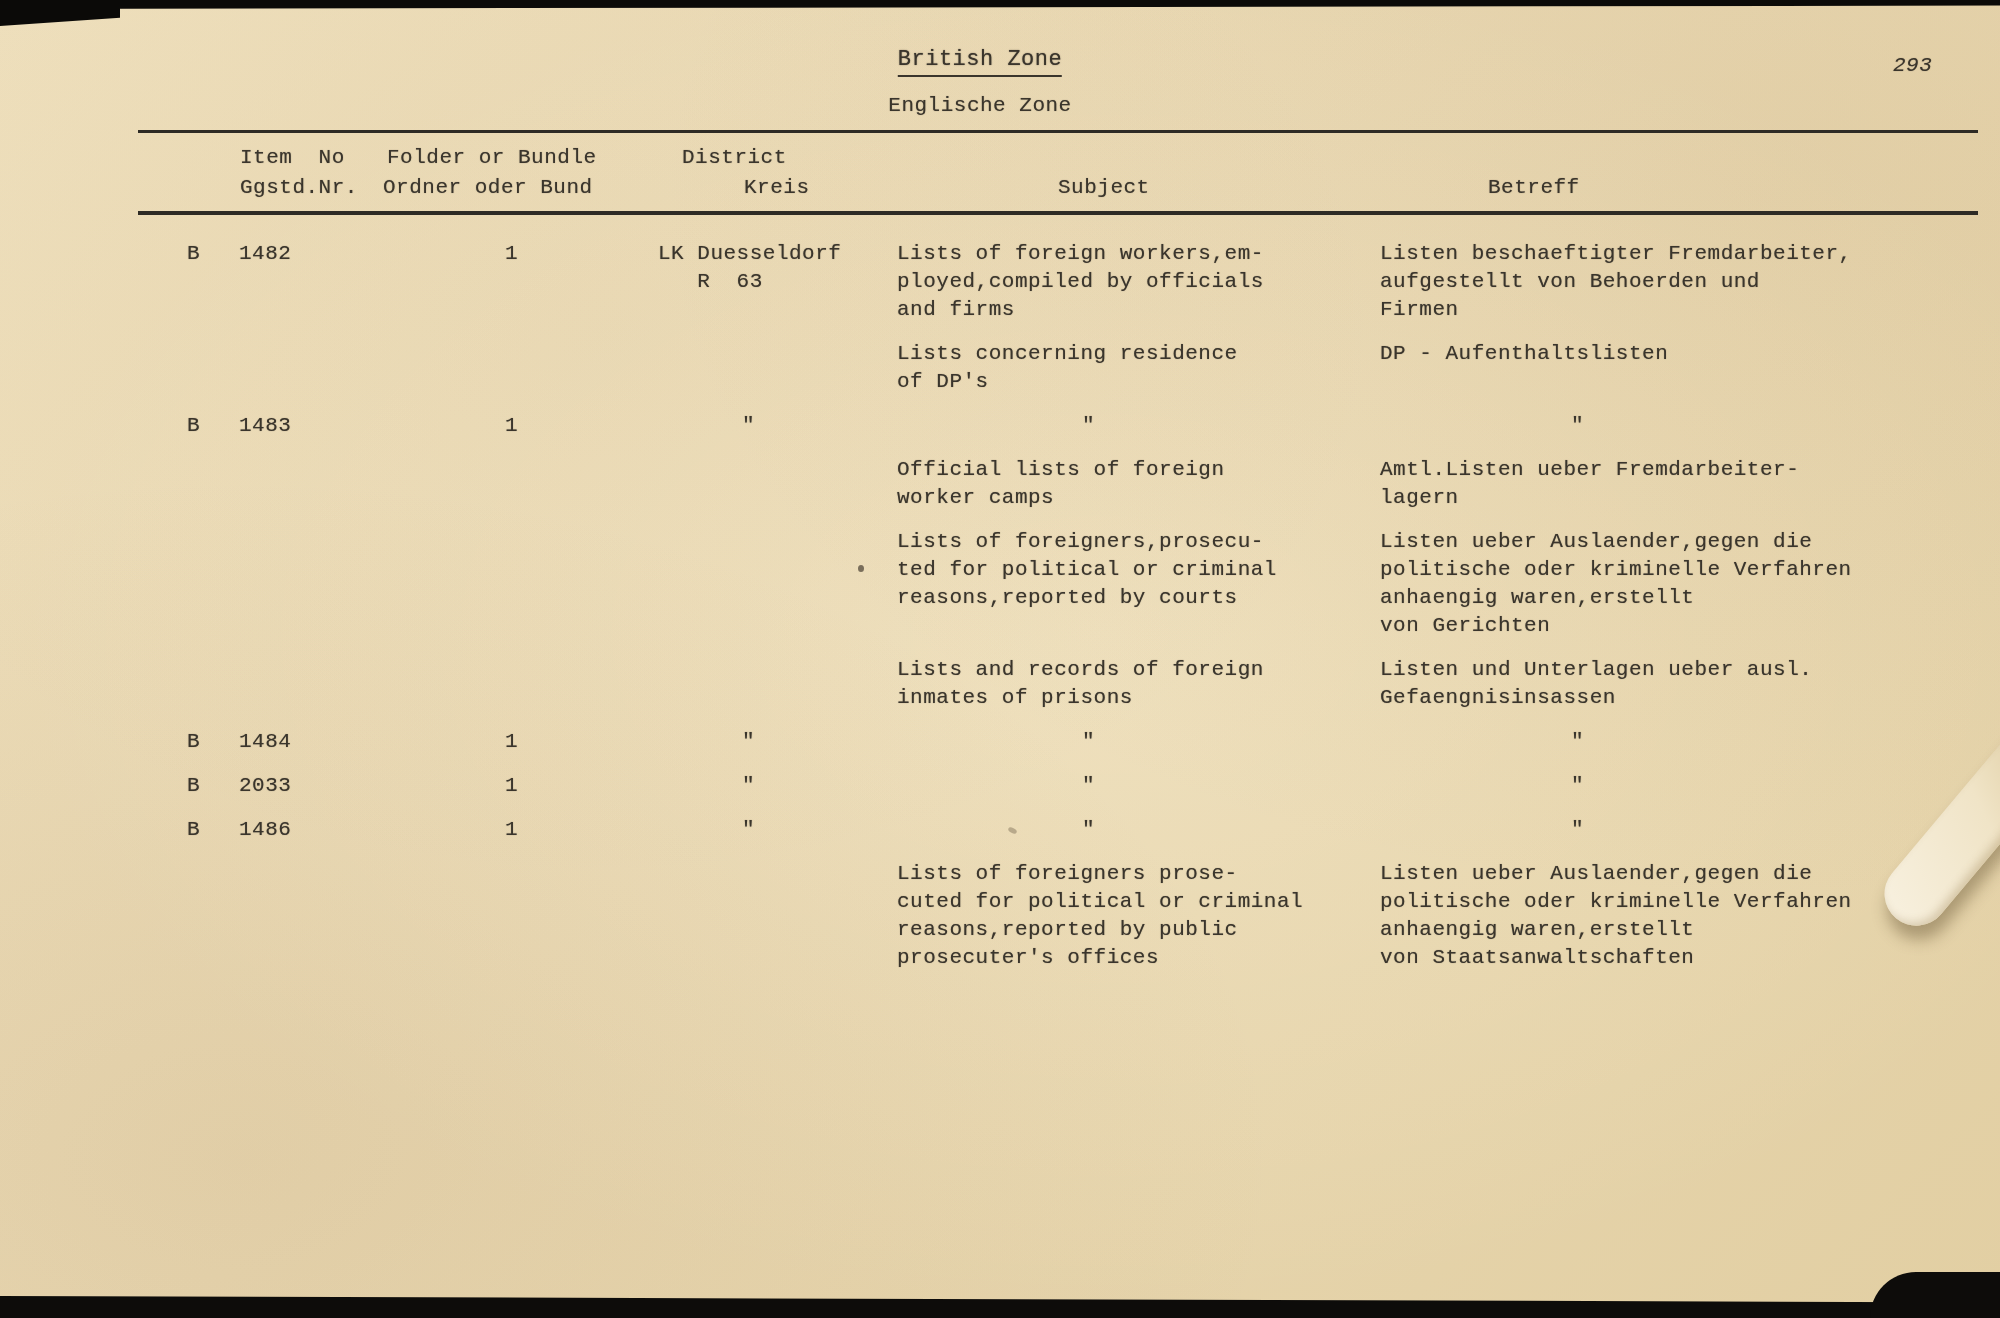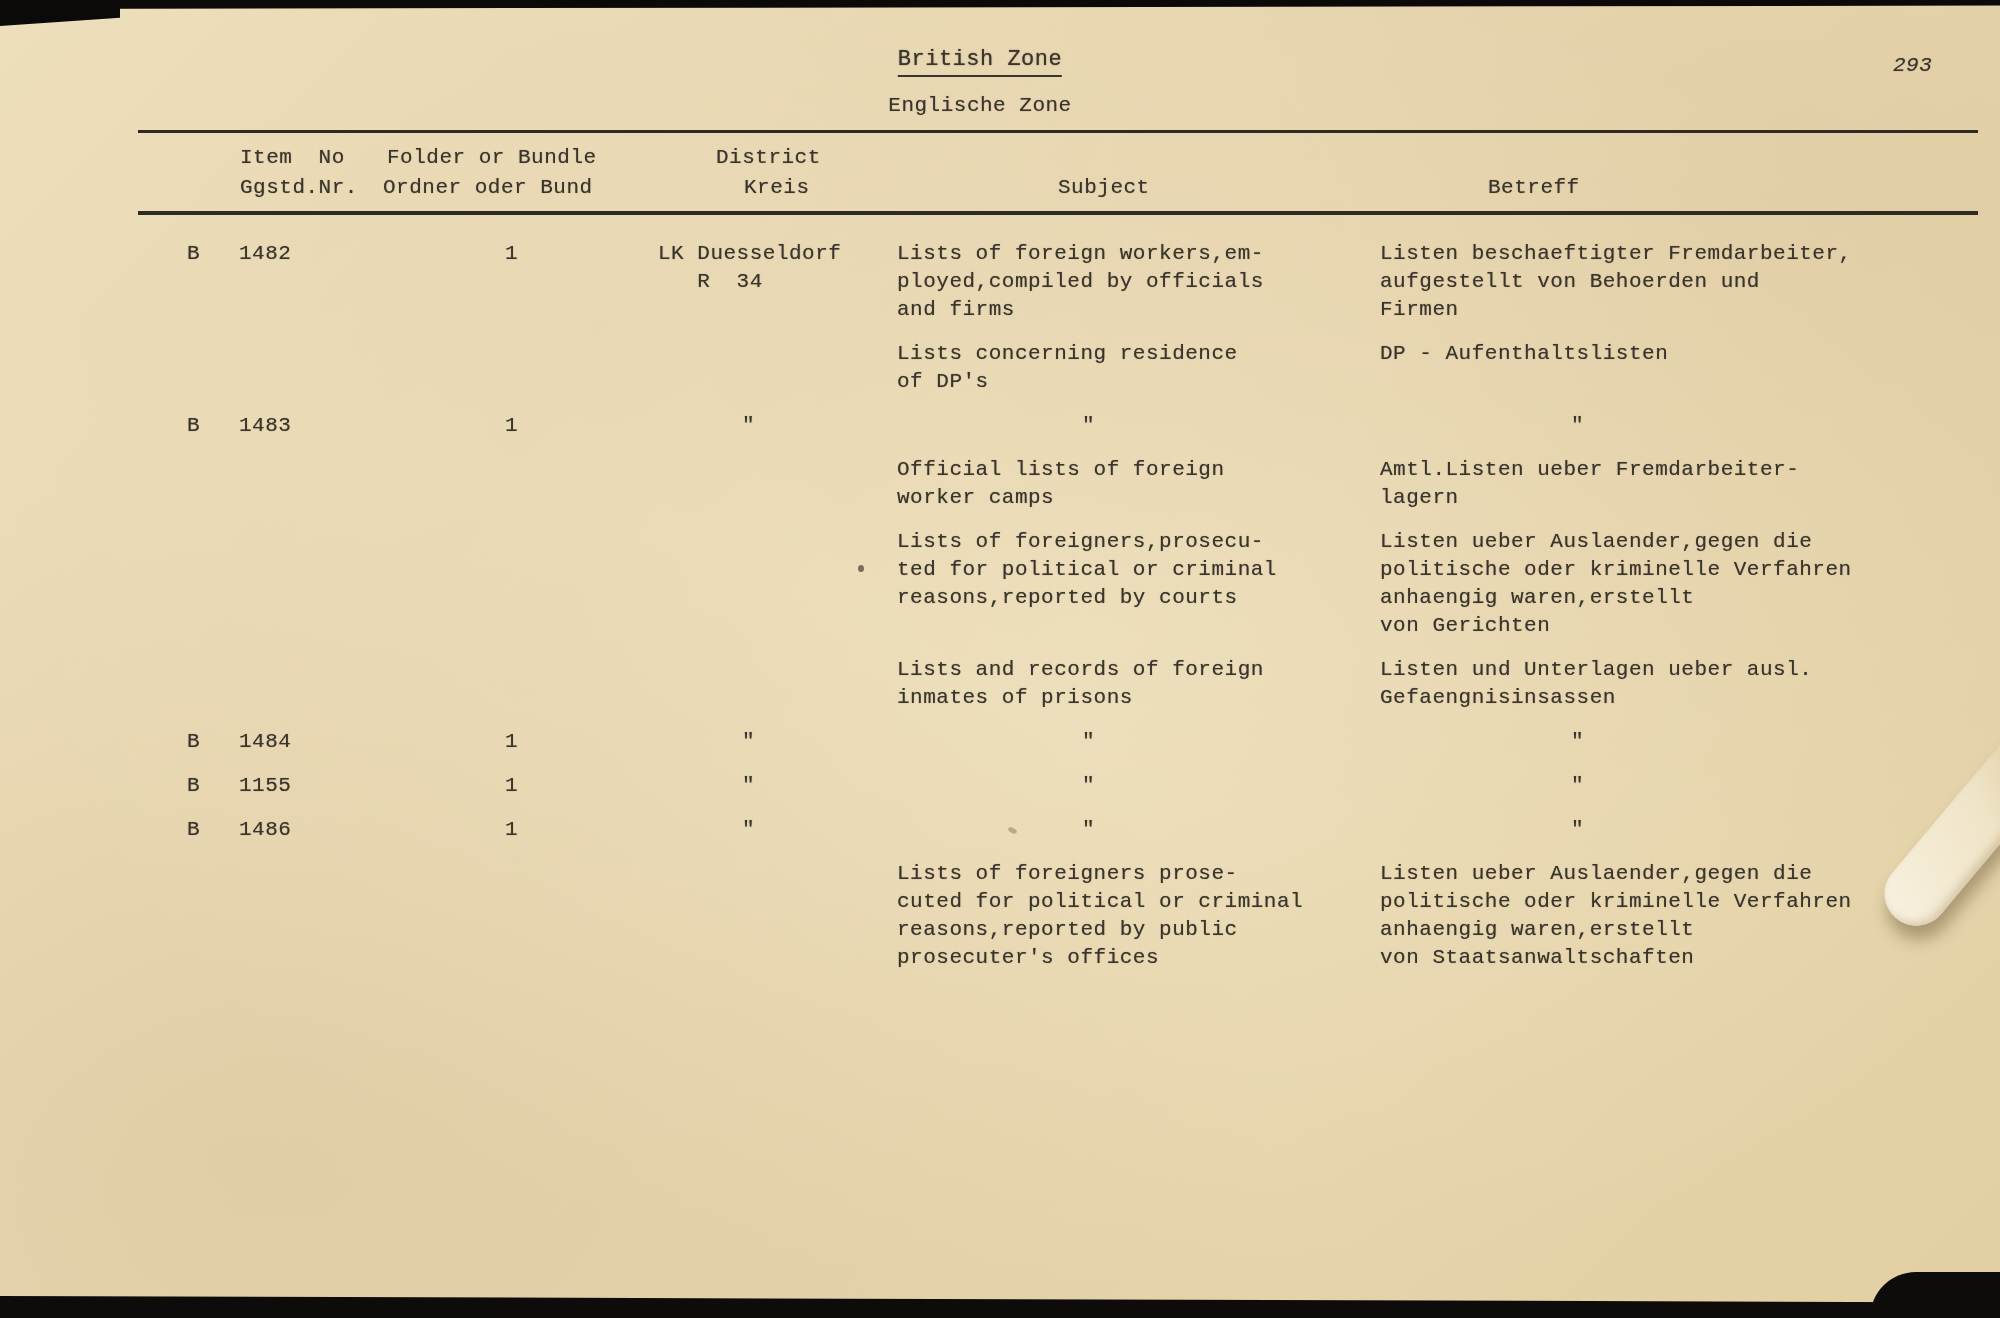--- a/index.html
+++ b/index.html
@@ -76,21 +76,21 @@
   .doc-subtitle { position: absolute; left: 980px; top: 92px; transform: translateX(-50%); }
   .rule { position: absolute; left: 138px; width: 1840px; background: #2e2b25; }
   .rule1 { top: 130px; height: 3px; }
   .rule2 { top: 211px; height: 4px; }
   .col-headers { position: absolute; top: 144px; left: 0; width: 100%; height: 70px; }
   .col-headers .h { position: absolute; }
   .h-item-1     { left: 240px;  top: 0; }
   .h-item-2     { left: 240px;  top: 30px; }
   .h-folder-1   { left: 387px;  top: 0; }
   .h-folder-2   { left: 383px;  top: 30px; }
-  .h-district-1 { left: 716px;  top: 0; text-align: right; }
+  .h-district-1 { left: 682px;  top: 0; text-align: right; }
   .h-district-2 { left: 744px;  top: 30px; }
   .h-subject    { left: 1058px; top: 30px; }
   .h-betreff    { left: 1488px; top: 30px; }
   
   .rows { position: absolute; top: 240px; left: 0; width: 100%; }
   .row { margin-bottom: 8px; }
   .entry { position: relative; margin-bottom: 16px; }
   .cell { position: absolute; top: 0; }
   .c-prefix   { left: 187px; }
   .c-item     { left: 239px; }
@@ -134,21 +134,21 @@
 
   <div class="rule rule2"></div>
 
   <div class="rows" id="rows">
       <div class="row">
         <div class="entry" style="min-height: 84px;">
           <div class="txt cell c-prefix">B</div>
           <div class="txt cell c-item">1482</div>
           <div class="txt cell c-folder">1</div>
           <div class="txt cell c-district">LK Duesseldorf
-   R  34</div>
+   R  63</div>
           <div class="txt cell c-subject">Lists of foreign workers,em-
 ployed,compiled by officials
 and firms</div>
           <div class="txt cell c-betreff">Listen beschaeftigter Fremdarbeiter,
 aufgestellt von Behoerden und
 Firmen</div>
         </div>
         <div class="entry" style="min-height: 56px;">
           <div class="txt cell c-subject">Lists concerning residence
 of DP's</div>
@@ -192,21 +192,21 @@
           <div class="txt cell c-item">1484</div>
           <div class="txt cell c-folder">1</div>
           <div class="txt cell c-district ditto">"</div>
           <div class="txt cell c-subject ditto">"</div>
           <div class="txt cell c-betreff ditto">"</div>
         </div>
       </div>
       <div class="row">
         <div class="entry" style="min-height: 28px;">
           <div class="txt cell c-prefix">B</div>
-          <div class="txt cell c-item">1155</div>
+          <div class="txt cell c-item">2033</div>
           <div class="txt cell c-folder">1</div>
           <div class="txt cell c-district ditto">"</div>
           <div class="txt cell c-subject ditto">"</div>
           <div class="txt cell c-betreff ditto">"</div>
         </div>
       </div>
       <div class="row">
         <div class="entry" style="min-height: 28px;">
           <div class="txt cell c-prefix">B</div>
           <div class="txt cell c-item">1486</div>

